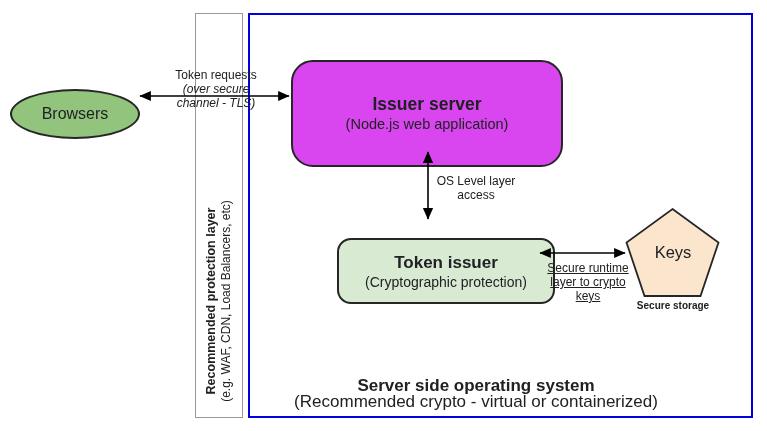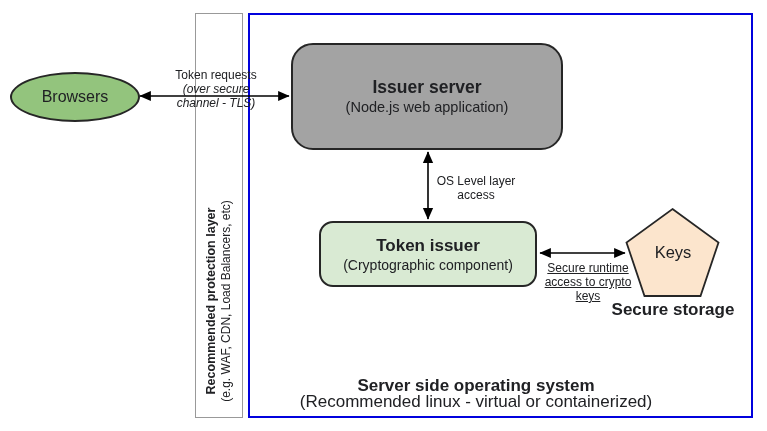--- a/index.html
+++ b/index.html
@@ -13,48 +13,48 @@
   .protection-strip {
     position:absolute; left:195px; top:13px; width:48px; height:405px;
     border:1px solid #999999; background:#ffffff;
   }
   .os-box {
     position:absolute; left:248px; top:13px; width:505px; height:405px;
     border:2px solid #0101dd; background:transparent;
   }
 
   
-  .node { position:absolute; display:flex; flex-direction:column; align-items:center; justify-content:center; text-align:center; }
+  .node { position:absolute; display:flex; flex-direction:column; align-items:center; justify-content:center; text-align:center;margin-top:17px; }
   .browsers-ellipse {
     left:10px; top:72px; width:130px; height:50px; border-radius:50%;
     background:#93c47d; border:2px solid #262626; font-size:16px;
   }
   .issuer-box {
     left:291px; top:43px; width:272px; height:107px; border-radius:22px;
     background:#c9daf8; border:2px solid #262626;
   }
   .token-box {
-    left:319px; top:221px; width:218px; height:66px; border-radius:14px;
+    left:337px; top:221px; width:218px; height:66px; border-radius:14px;
     background:#d9ead3; border:2px solid #262626;
   }
   .node-title { font-weight:bold; font-size:17.5px; line-height:22px; }
   .token-box .node-title { font-size:17px; line-height:21px; }
   .node-sub { font-size:14.5px; line-height:19px; }
   .token-box .node-sub { font-size:14px; line-height:18px; }
 
   
   .overlay { position:absolute; left:0; top:0; width:767px; height:431px; pointer-events:none; }
   .arrow-line { stroke:#000000; stroke-width:1.6; }
   .pentagon { stroke:#262626; stroke-width:1.8; }
 
   
   .lbl { position:absolute; font-size:12px; line-height:14px; text-align:center; transform:translateX(-50%); white-space:nowrap; }
   .lbl .it { font-style:italic; }
   .keys-label { position:absolute; left:673px; top:252px; transform:translate(-50%,-50%); font-size:16.5px; }
-  .secure-storage { position:absolute; left:673px; top:300px; transform:translateX(-50%); font-weight:bold; font-size:17px; white-space:nowrap; }
+  .secure-storage { position:absolute; left:673px; top:300px; transform:translateX(-50%); font-weight:bold; font-size:10px; white-space:nowrap; }
   .server-os-label { position:absolute; left:476px; top:378px; transform:translateX(-50%); text-align:center; font-size:17px; line-height:15.5px; white-space:nowrap; }
   .server-os-label .b { font-weight:bold; }
   .protection-label {
     position:absolute; left:219px; top:301px; transform:translate(-50%,-50%) rotate(-90deg);
     text-align:center; font-size:12.5px; line-height:15px; white-space:nowrap;
   }
   .protection-label .b { font-weight:bold; }
   .protection-label .s { font-size:12px; }
 </style>
 </head>
@@ -63,28 +63,28 @@
 <div class="canvas">
 
   <div class="protection-strip" style="border-color: rgb(153, 153, 153);"></div>
 
   <div class="os-box" style="border-color: rgb(1, 1, 221);"></div>
 
   <div class="node browsers-ellipse" style="background-color: rgb(147, 196, 125);">
     <span>Browsers</span>
   </div>
 
-  <div class="node issuer-box" style="background-color: #a3a3a3;">
+  <div class="node issuer-box" style="background-color: #d946ef;">
     <div class="node-title">Issuer server</div>
     <div class="node-sub">(Node.js web application)</div>
   </div>
 
   <div class="node token-box" style="background-color: rgb(217, 234, 211);">
     <div class="node-title">Token issuer</div>
-    <div class="node-sub">(Cryptographic component)</div>
+    <div class="node-sub">(Cryptographic protection)</div>
   </div>
 
   <svg class="overlay" viewBox="0 0 767 431">
     <defs>
       <marker id="ah" viewBox="0 0 10 10" refX="8.5" refY="5" markerWidth="8" markerHeight="8" orient="auto-start-reverse">
         <path d="M0,1 L9,5 L0,9 z" fill="#000000"></path>
       </marker>
     </defs>
     <line class="arrow-line" x1="140" y1="96" x2="289" y2="96" marker-start="url(#ah)" marker-end="url(#ah)"></line>
     <line class="arrow-line" x1="428" y1="152" x2="428" y2="219" marker-start="url(#ah)" marker-end="url(#ah)"></line>
@@ -101,27 +101,27 @@
     <div class="it">channel - TLS)</div>
   </div>
 
   <div class="lbl" style="left:476px; top:174px;">
     <div>OS Level layer</div>
     <div>access</div>
   </div>
 
   <div class="lbl" style="left:588px; top:261px;text-decoration:underline;">
     <div>Secure runtime</div>
-    <div>access to crypto</div>
+    <div>layer to crypto</div>
     <div>keys</div>
   </div>
 
   <div class="server-os-label">
     <div class="b">Server side operating system</div>
-    <div>(Recommended linux - virtual or containerized)</div>
+    <div>(Recommended crypto - virtual or containerized)</div>
   </div>
 
   <div class="protection-label">
     <div class="b">Recommended protection layer</div>
     <div class="s">(e.g. WAF, CDN, Load Balancers, etc)</div>
   </div>
 
 </div>
 
 </body></html>

